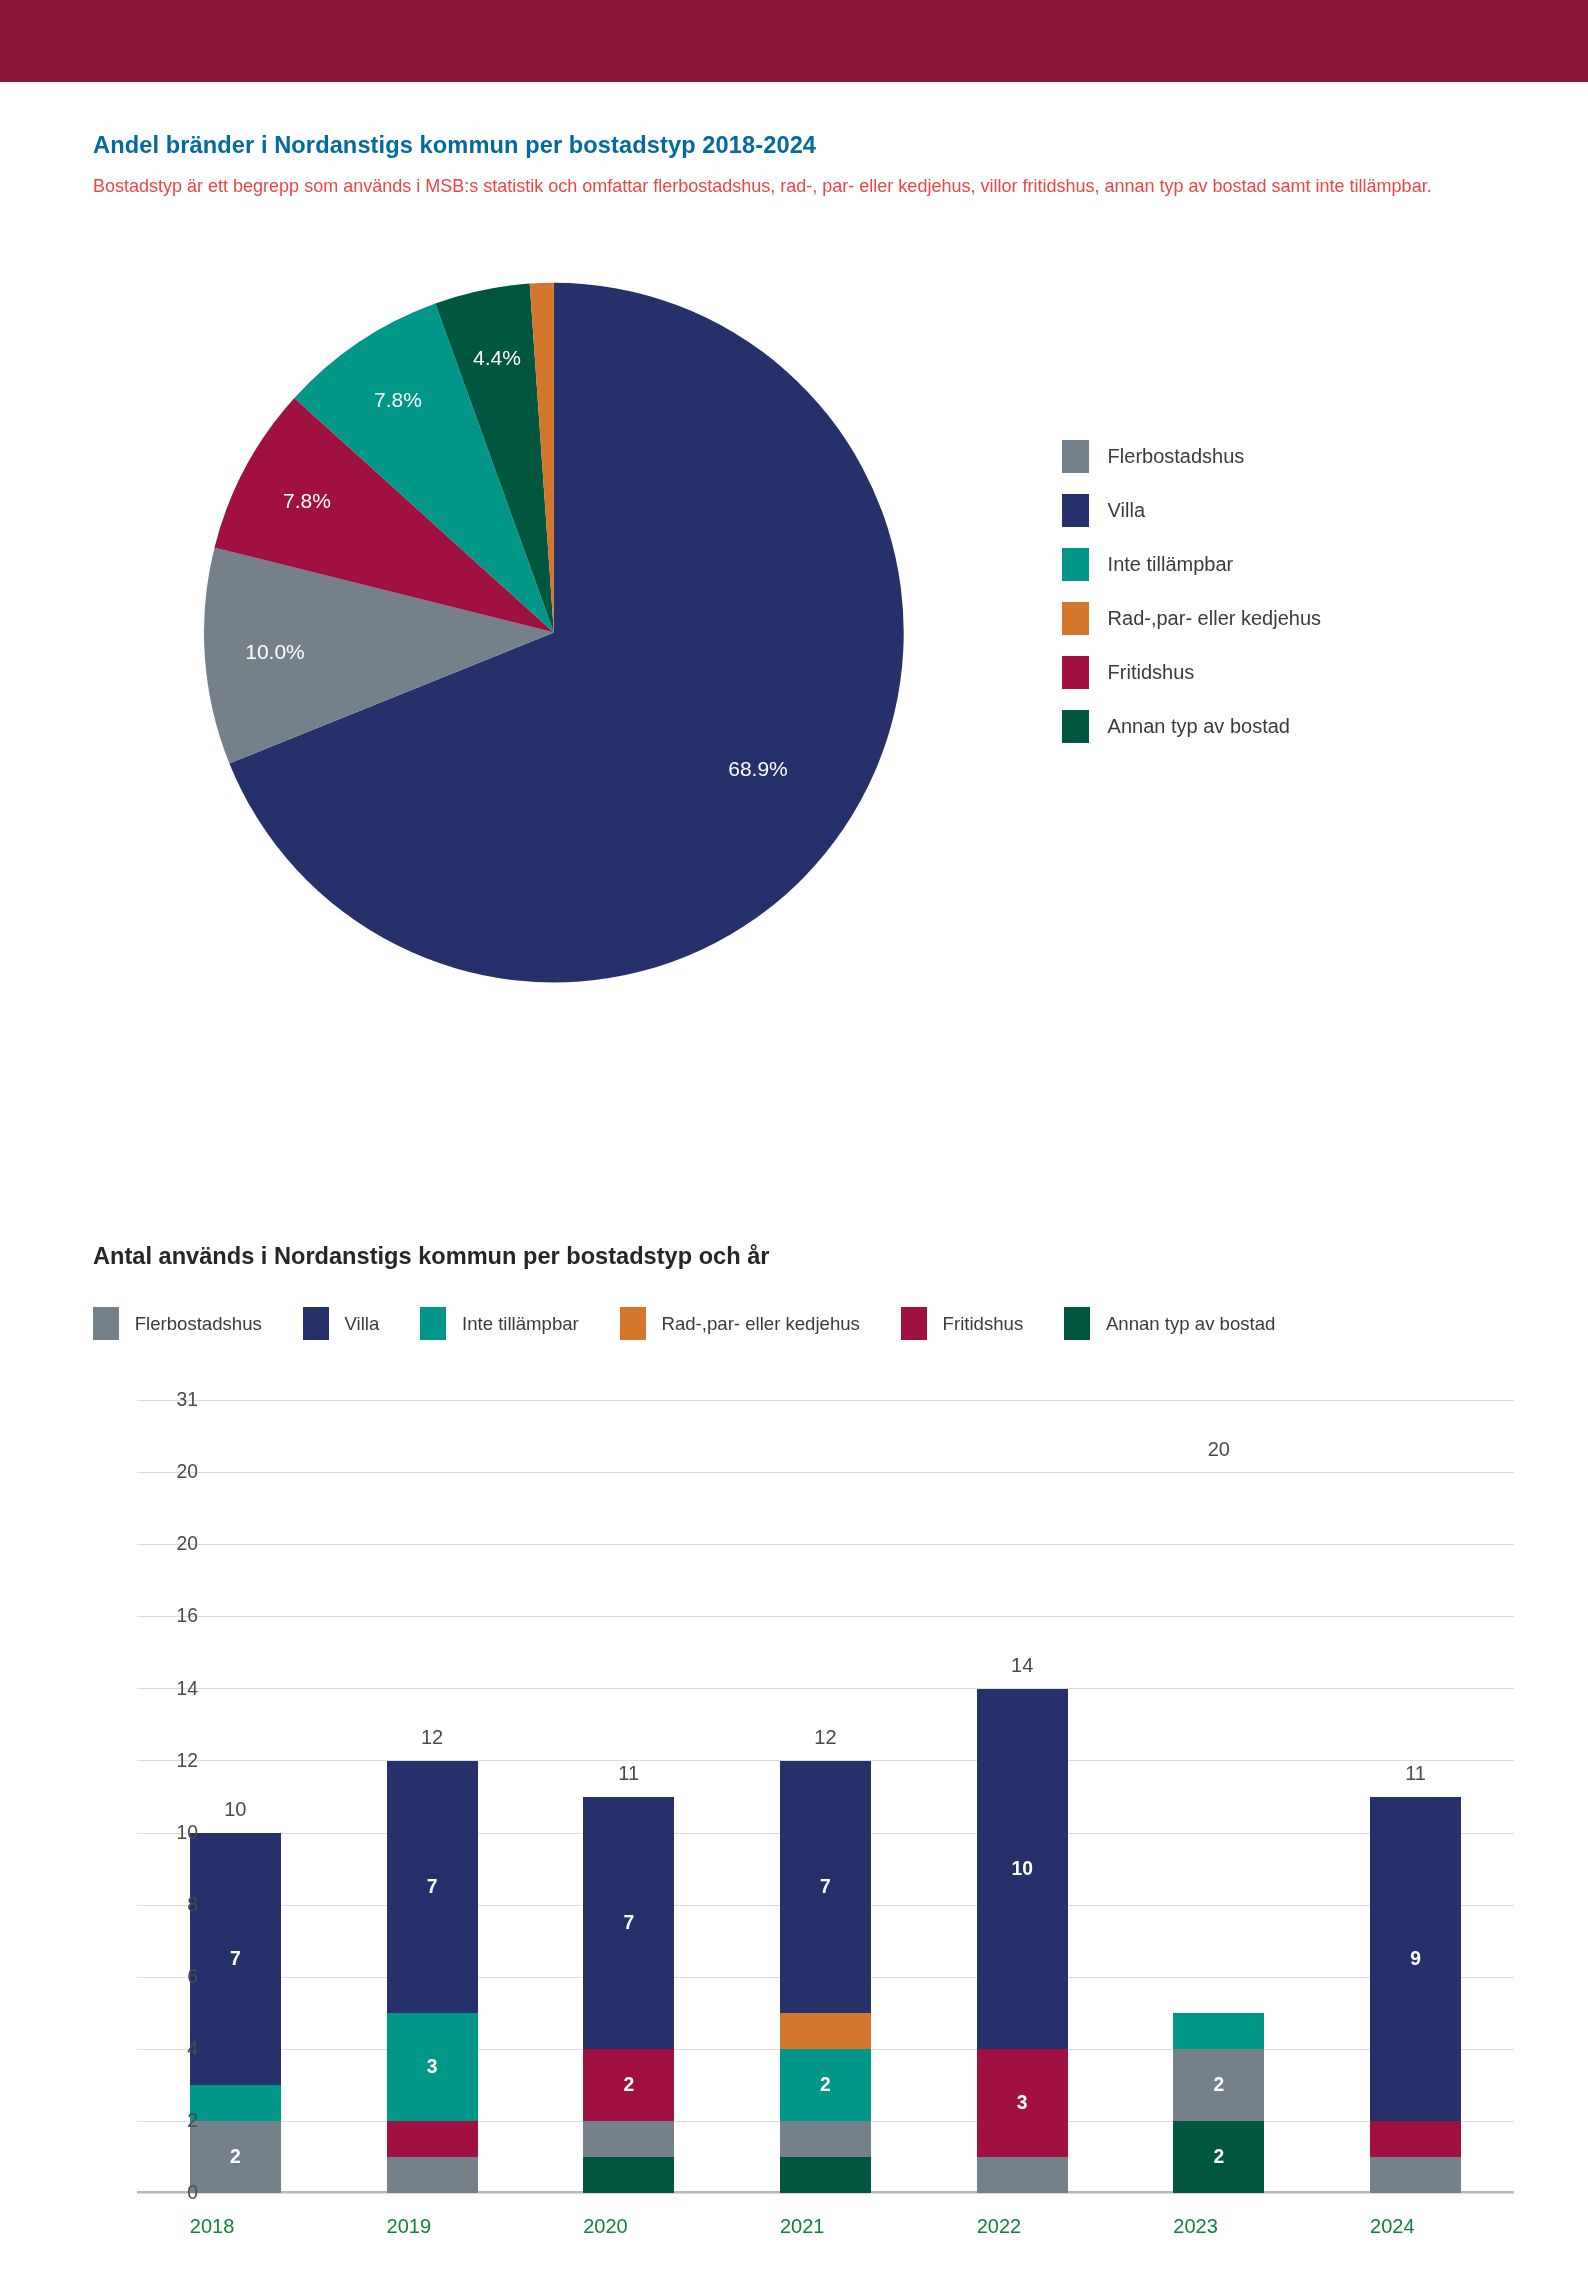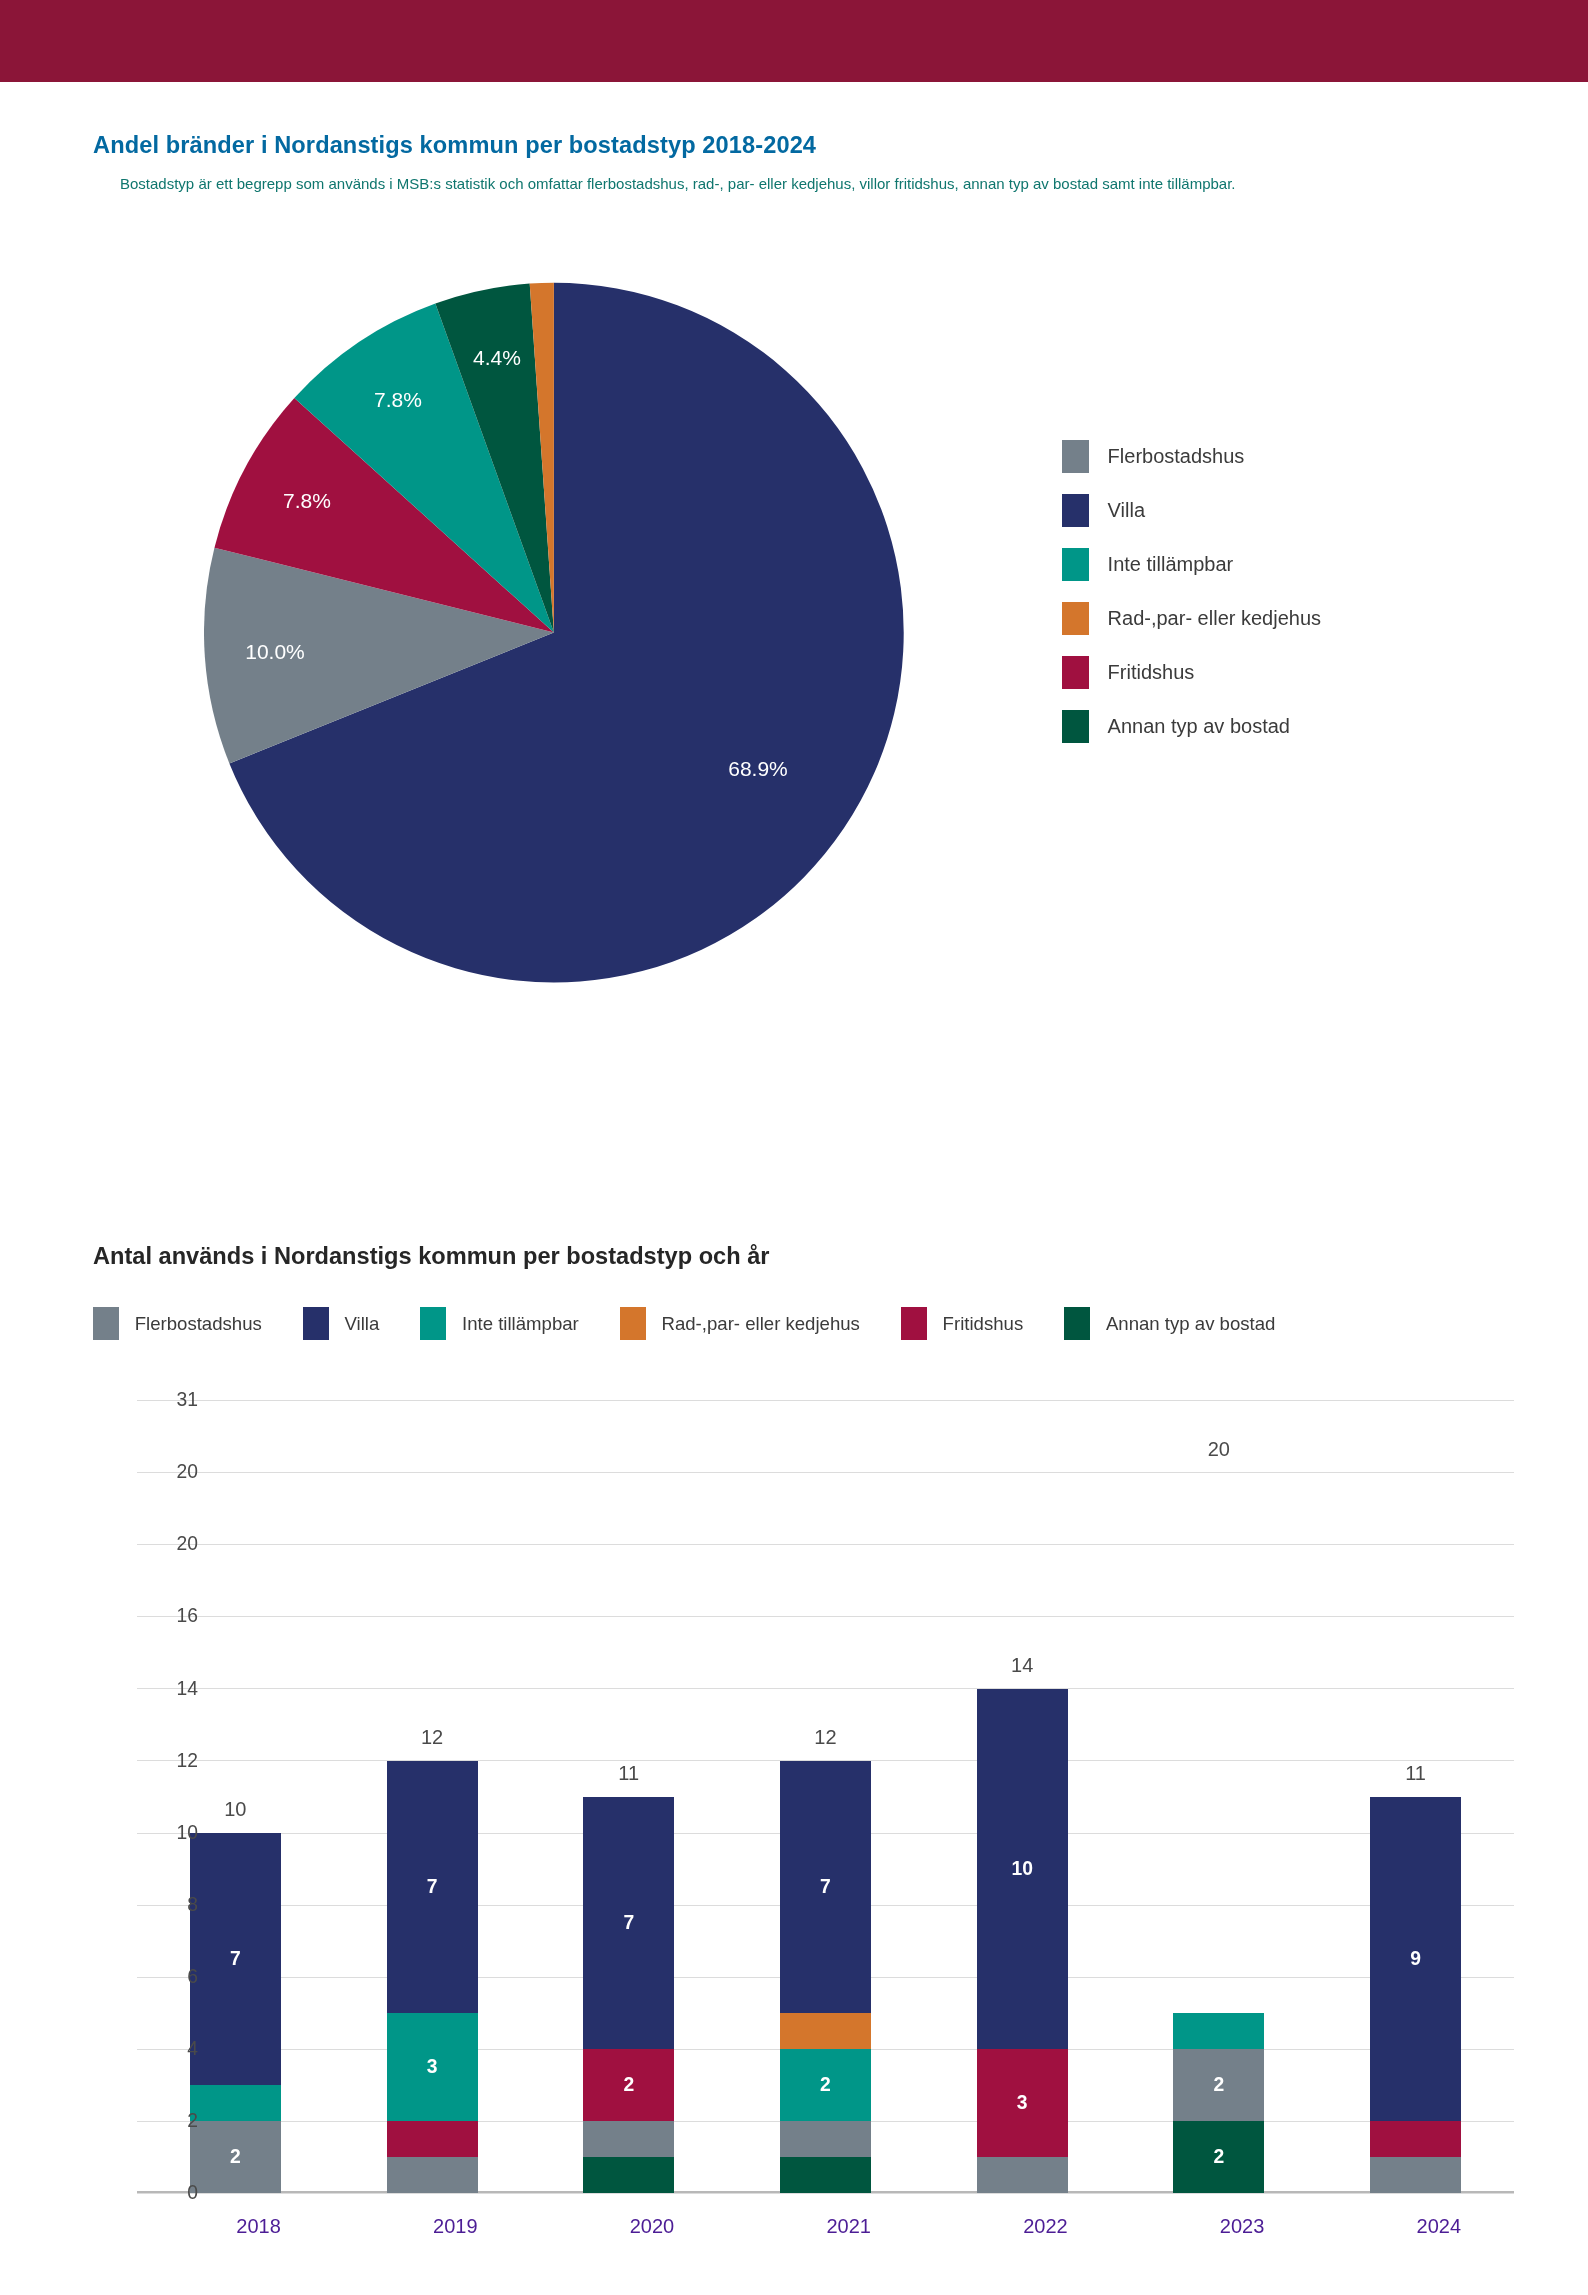--- a/index.html
+++ b/index.html
@@ -19,21 +19,21 @@
   }
   .content { position: absolute; left: 0; top: 82px; width: 1588px; }
 
   .pie-title {
     position: absolute; left: 93px; top: 50px;
     font-size: 23.6px; font-weight: bold; color: #0369a1;
     letter-spacing: 0.1px;
   }
   .pie-subtitle {
     position: absolute; left: 93px; top: 91px; width: 1436px;
-    font-size: 15px; color: #0f766e; line-height: 1.45; margin-left: 27px;
+    font-size: 18px; color: #ef4444; line-height: 1.45;
   }
 
   
   .pie-wrap { position: absolute; left: 0; top: 186px; width: 1588px; height: 786px; }
   .pie-svg { position: absolute; left: 204px; top: 0px; }
   .pie-label {
     position: absolute; color: #ffffff; font-size: 21px; font-weight: 500;
     white-space: nowrap; transform: translate(-50%,-50%);
   }
 
@@ -85,21 +85,21 @@
   }
   .seg-label { font-size: 19.3px; font-weight: bold; color: #ffffff; }
   .bar-total {
     position: absolute; left: 50%; transform: translateX(-50%);
     font-size: 20px; color: #4a4a4a; white-space: nowrap;
   }
   .x-labels {
     position: absolute; left: 137px; top: 2133px; width: 1377px;
     display: flex; justify-content: space-around;
   }
-  .x-label { width: 91px; text-align: right; font-size: 20px; color: #4c1d95; }
+  .x-label { width: 91px; text-align: left; font-size: 20px; color: #15803d; }
 </style>
 </head>
 <body>
 
 <div class="header-bar"></div>
 
 <div class="content">
 
   <div class="pie-title">Andel bränder i Nordanstigs kommun per bostadstyp 2018-2024</div>
   <div class="pie-subtitle">Bostadstyp är ett begrepp som används i MSB:s statistik och omfattar flerbostadshus, rad-, par- eller kedjehus, villor fritidshus, annan typ av bostad samt inte tillämpbar.</div>

